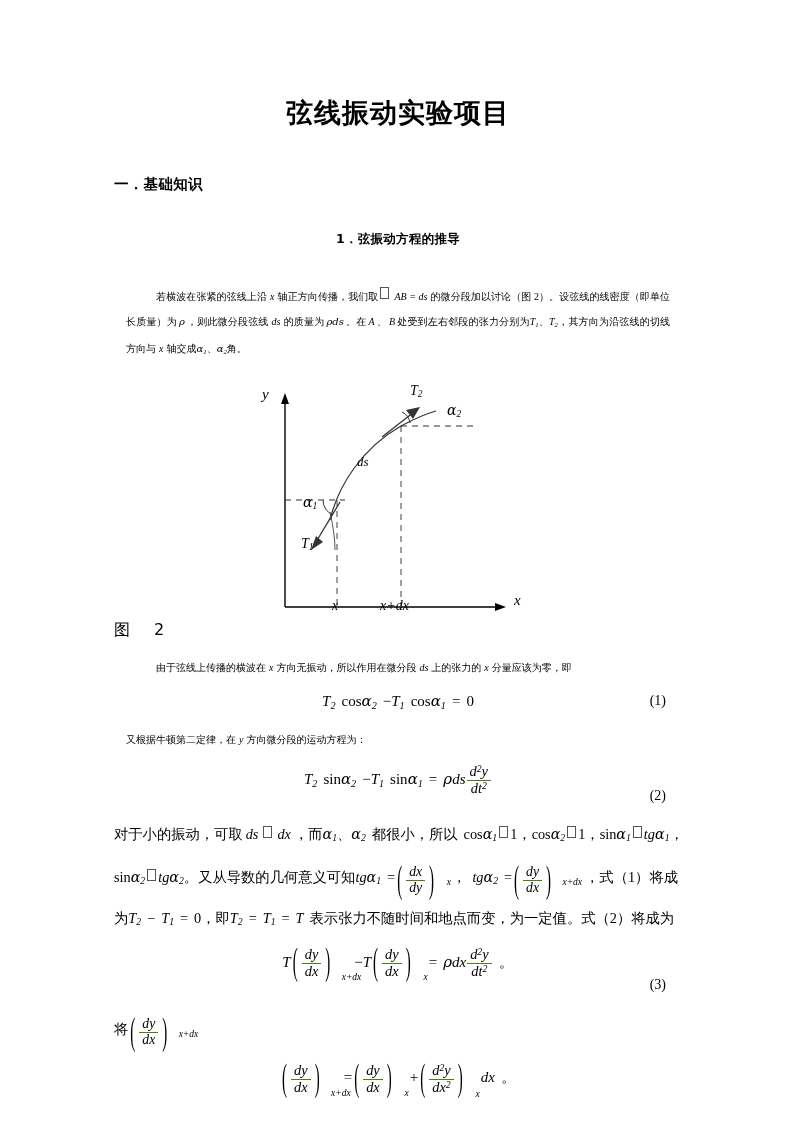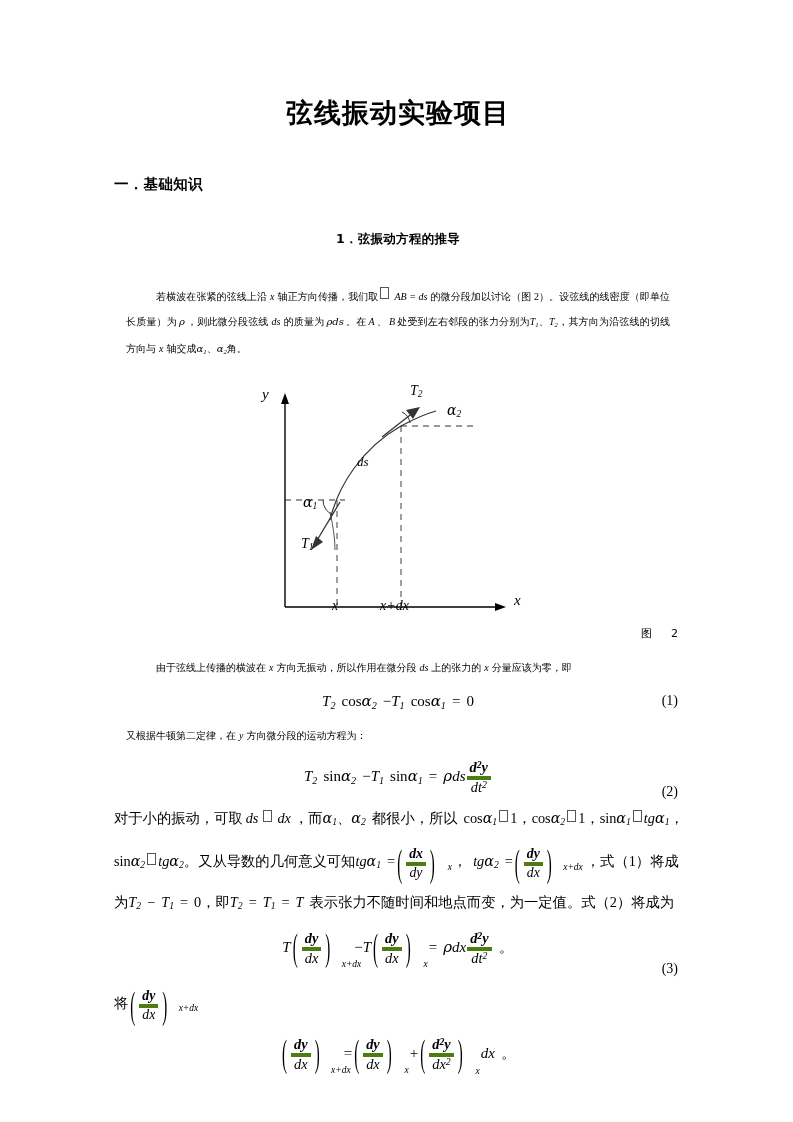--- a/index.html
+++ b/index.html
@@ -82,38 +82,38 @@
   .mi { font-style: italic; font-family: "Liberation Serif","DejaVu Serif",serif; }
   .mn { font-style: normal; }
   .mgreek { font-family: "DejaVu Serif", serif; font-style: italic; }
   sub.s { font-size: 0.68em; vertical-align: -0.25em; font-style: italic; }
   sup.s { font-size: 0.68em; vertical-align: 0.45em; font-style: italic; }
 
   .eqline {
     position: relative;
     text-align: center;
     font-size: 15px;
-    margin: 4px;
+    margin: 16px;
   }
   .eqnum {
     position: absolute;
     right: 0;
     bottom: 2px;
     font-size: 14px;
     font-style: normal;
   }
   .frac {
     display: inline-block;
     vertical-align: middle;
     text-align: center;
     line-height: 1.08;
     font-size: 0.96em;
     margin: 0 1px;
   }
-  .frac .num { display: block; border-bottom: 4px solid #4d7c0f; padding: 0 3px; font-weight: bold; }
+  .frac .num { display: block; border-bottom: 1px solid #4d7c0f; padding: 0 3px; }
   .frac .den { display: block; padding: 0 3px; }
 
   .paren {
     display: inline-block;
     vertical-align: middle;
     position: relative;
     padding: 0 9px;
     margin: 0 1px;
   }
   .paren::before, .paren::after {
@@ -143,22 +143,22 @@
     position: relative;
     width: 568px;
     height: 253px;
     margin: 0;
     padding-top: 14px;
   }
   .fig-caption {
     position: absolute;
     left: 0; right: 0;
     bottom: 2px;
-    text-align: right;
-    font-size: 11px;
+    text-align: left;
+    font-size: 16px;
     letter-spacing: 4px;
     font-family: "DejaVu Sans", "Liberation Sans", sans-serif;
   }
   .fig-label {
     position: absolute;
     font-style: italic;
     font-size: 14px;
     font-family: "Liberation Serif","DejaVu Serif", serif;
   }
 </style>

